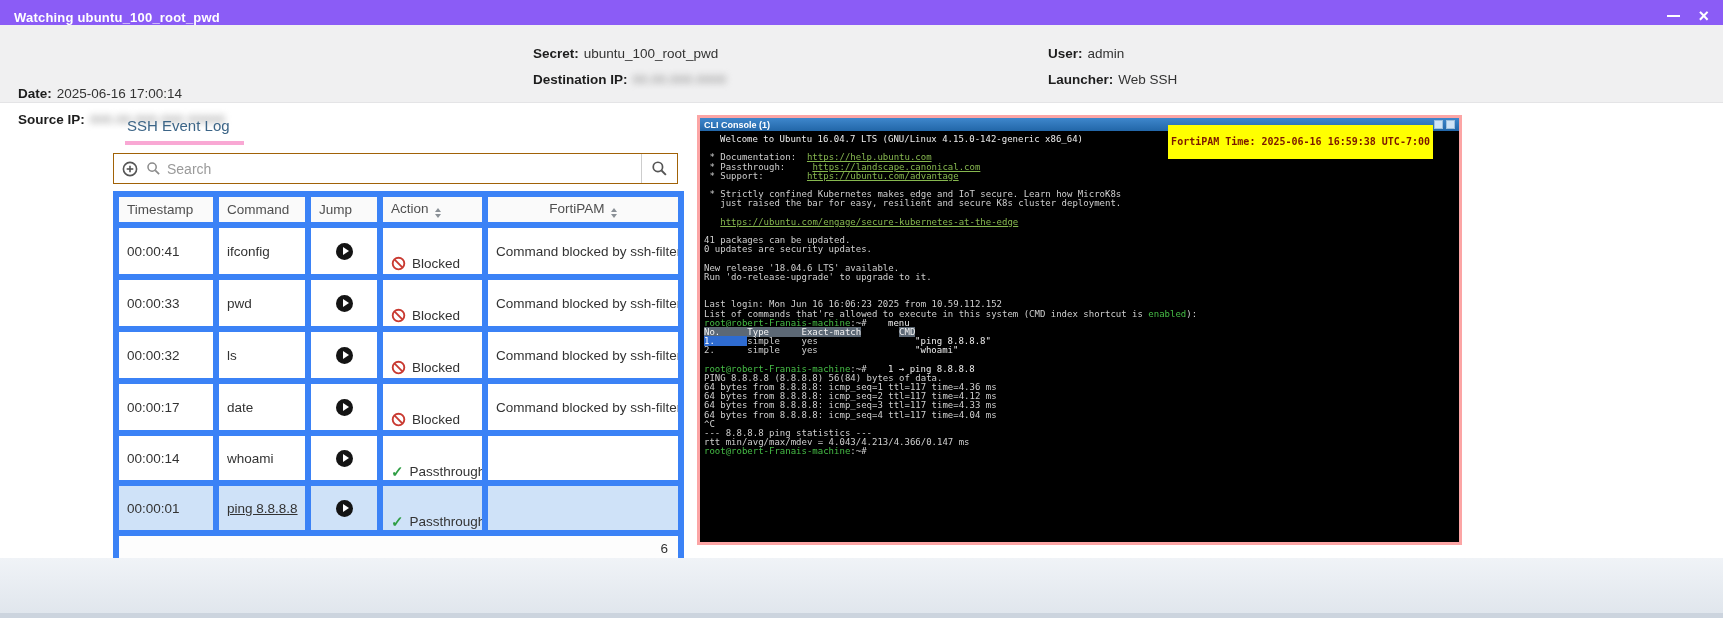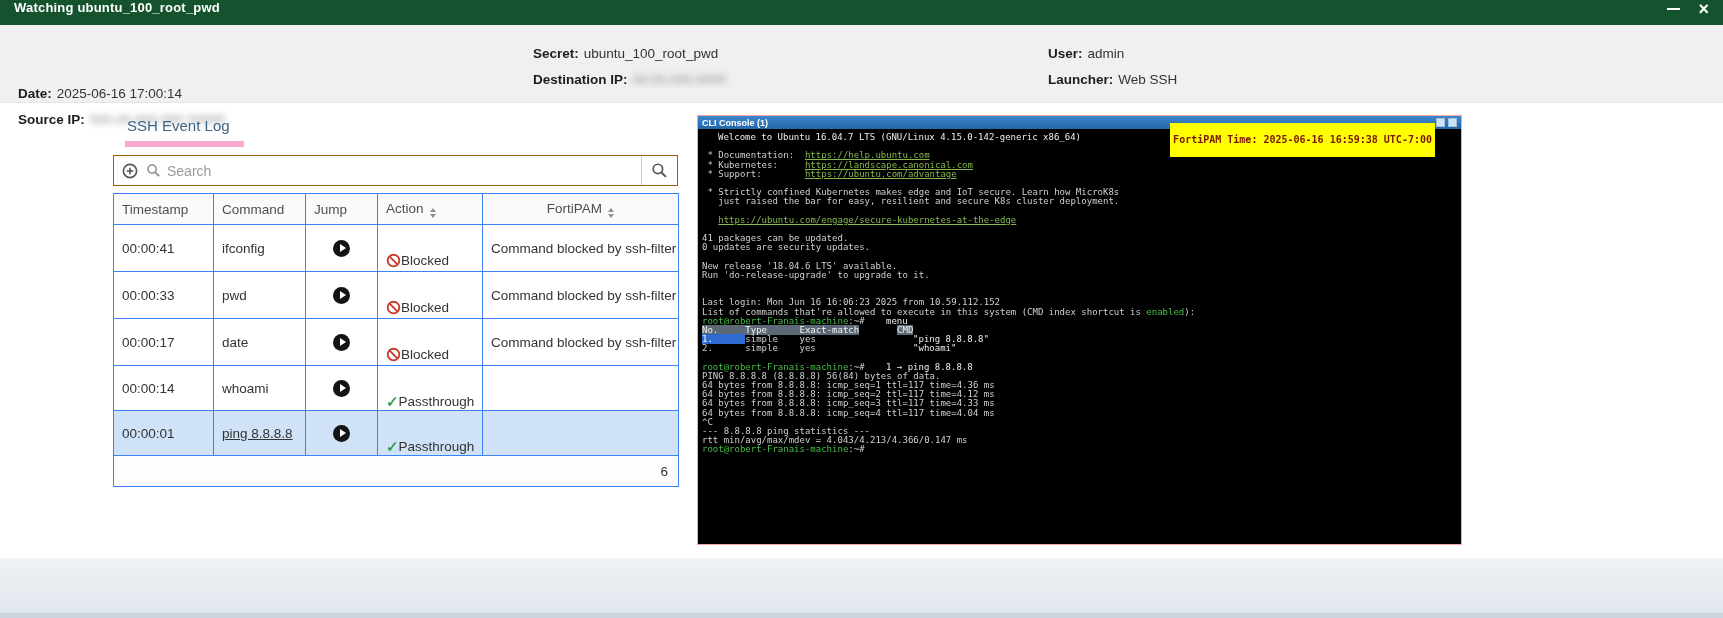--- a/index.html
+++ b/index.html
@@ -1,76 +1,76 @@
 <!DOCTYPE html>
 <html><head>
 <meta charset="utf-8">
 <style>
   * { margin:0; padding:0; box-sizing:border-box; }
   html,body { width:1723px; height:618px; overflow:hidden; }
   body { font-family:"Liberation Sans", sans-serif; background:#ffffff; }
   .screen { position:relative; width:1723px; height:618px; background:#ffffff; }
 
   
-  .titlebar { position:absolute; top:0; left:0; right:0; height:25px; background:#14532d;
-              color:#fff; display:flex; align-items:flex-start; padding:0 14px; }
+  .titlebar { position:absolute; top:0; left:0; right:0; height:25px; background:#8b5cf6;
+              color:#fff; display:flex; align-items:flex-end; padding:0 14px; }
   .titlebar .title { font-size:13px; font-weight:600; letter-spacing:.2px; }
   .win-controls { margin-left:auto; display:flex; align-items:center; gap:18px; }
   .min-btn { width:13px; height:2px; background:#fff; display:inline-block; cursor:pointer; }
   .close-btn { color:#fff; font-size:18px; font-weight:700; line-height:1; cursor:pointer; }
 
   
   .info-bar { position:absolute; top:25px; left:0; right:0; height:78px; background:#f0f0f1;
               border-bottom:1px solid #e4e4e6; }
   .info-col { position:absolute; top:16px; }
   .info-col.c1 { left:18px;margin-top:40px; } .info-col.c2 { left:533px; } .info-col.c3 { left:1048px; }
   .info-row { line-height:26px; font-size:13.5px; white-space:nowrap; }
   .info-label { font-weight:700; color:#1d1d1d; margin-right:5px; }
   .info-value { color:#333; }
   .masked { filter:blur(3px); color:#8f8f8f; user-select:none; }
 
   
   .left-panel { position:absolute; left:113px; top:113px; width:565px; }
   .tab { display:inline-block; margin-left:12px; padding:4px 14px 7px 2px; font-size:15px;
-         color:#3c6587; border-bottom:6px solid #f9a8d4; cursor:pointer; }
+         color:#3c6587; border-bottom:4px solid #f9a8d4; cursor:pointer; }
   .searchbar { display:flex; align-items:center; height:31px; border:1px solid #a16207;
                background:#fff; margin-top:8px; }
   .searchbar .licon { display:inline-flex; align-items:center; margin-left:8px; }
   .searchbar input { flex:1; border:none; outline:none; font-size:14px; color:#333;
                      margin-left:6px; background:transparent; font-family:"Liberation Sans",sans-serif; }
   .searchbar input::placeholder { color:#9a9a9a; }
   .search-btn { width:36px; align-self:stretch; border-left:1px solid #cdcdcd;
                 display:flex; align-items:center; justify-content:center; cursor:pointer; background:#fff; }
 
   table.event-table { margin-top:7px; width:565px; border-collapse:collapse; table-layout:fixed;
                       font-size:13.5px; color:#333; border:1px solid #d2d2d2; background:#fff; }
   .event-table col.c0{width:100px} .event-table col.c1{width:92px} .event-table col.c2{width:72px}
   .event-table col.c3{width:105px} .event-table col.c4{width:196px}
-  .event-table th, .event-table td { border:1px solid #3b82f6; height:31px; padding:0 8px;
+  .event-table th, .event-table td { border:6px solid #3b82f6; height:31px; padding:0 8px;
                                      text-align:left; white-space:nowrap; overflow:hidden; }
   .event-table thead th { background:#fafafa; color:#4f4f4f; font-weight:400; }
   .event-table th.center-h { text-align:center; }
   .event-table td.center { text-align:center; }
   .event-table tr.selected td { background:#cfe2f8; }
   .cmd-link { text-decoration:underline; cursor:pointer;text-align:right; }
   .sort-icon { display:inline-flex; flex-direction:column; margin-left:6px; vertical-align:1px; cursor:pointer; }
   .sort-icon i { display:block; width:0; height:0; border-left:3.5px solid transparent; border-right:3.5px solid transparent; }
   .sort-icon i.up { border-bottom:4px solid #8a9096; margin-bottom:2px; }
   .sort-icon i.down { border-top:4px solid #8a9096; }
   .play-btn { display:inline-block; width:17px; height:17px; border-radius:50%; background:#141414;
               position:relative; vertical-align:middle; cursor:pointer; }
   .play-btn::after { content:""; position:absolute; left:7px; top:4.5px; width:0; height:0;
                      border-left:6px solid #fff; border-top:4px solid transparent; border-bottom:4px solid transparent; }
-  .action-wrap { display:inline-flex; align-items:flex-end; gap:0;margin-top:28px; }
+  .action-wrap { display:inline-flex; align-items:flex-end; gap:6px;margin-top:28px; }
   .check-icon { color:#2f9e44; font-weight:700; font-size:15px; line-height:1; }
   tfoot td.count-cell { text-align:right; background:#fdfdfd; padding-right:10px; color:#333; }
 
   
   .console { position:absolute; left:697px; top:115px; width:765px; height:430px;
-             border:1px solid #fca5a5; background:#000; }
+             border:3px solid #fca5a5; background:#000; }
   .console-titlebar { height:13px; background:linear-gradient(#3e87cc,#2266a8); color:#fff;
                       font-size:9px; font-weight:700; display:flex; align-items:center; padding:0 4px; }
   .console-actions { margin-left:auto; display:flex; gap:3px; }
   .console-action { width:9px; height:9px; background:#cfe3f6; border:1px solid #9fc0dd; cursor:pointer; }
   .time-banner { position:absolute; top:7px; right:26px; background:#ffff00; color:#7a1600;
                  font-family:"DejaVu Sans Mono",monospace; font-size:10px; line-height:10px;
                  padding:12px 3px; font-weight:700; z-index:3; }
   .terminal { position:relative; height:415px; padding:4px 0 0 4px; overflow:hidden;
               font-family:"DejaVu Sans Mono",monospace; font-size:9px; line-height:9.2px; cursor:text; }
   .tline { white-space:pre; height:9.2px; }
@@ -197,20 +197,33 @@
             <td><span class="action-wrap">
                 <svg width="15" height="15" viewBox="0 0 16 16" style="vertical-align:-3px">
                   <circle cx="8" cy="8" r="6.2" fill="none" stroke="#c93a31" stroke-width="2"></circle>
                   <line x1="3.9" y1="3.9" x2="12.1" y2="12.1" stroke="#c93a31" stroke-width="2"></line>
                 </svg>
                 <span>Blocked</span>
               </span></td>
             <td>Command blocked by ssh-filter</td>
           </tr>
           <tr>
+            <td>00:00:32</td>
+            <td><span>ls</span></td>
+            <td class="center"><span class="play-btn"></span></td>
+            <td><span class="action-wrap">
+                <svg width="15" height="15" viewBox="0 0 16 16" style="vertical-align:-3px">
+                  <circle cx="8" cy="8" r="6.2" fill="none" stroke="#c93a31" stroke-width="2"></circle>
+                  <line x1="3.9" y1="3.9" x2="12.1" y2="12.1" stroke="#c93a31" stroke-width="2"></line>
+                </svg>
+                <span>Blocked</span>
+              </span></td>
+            <td>Command blocked by ssh-filter</td>
+          </tr>
+          <tr>
             <td>00:00:17</td>
             <td><span>date</span></td>
             <td class="center"><span class="play-btn"></span></td>
             <td><span class="action-wrap">
                 <svg width="15" height="15" viewBox="0 0 16 16" style="vertical-align:-3px">
                   <circle cx="8" cy="8" r="6.2" fill="none" stroke="#c93a31" stroke-width="2"></circle>
                   <line x1="3.9" y1="3.9" x2="12.1" y2="12.1" stroke="#c93a31" stroke-width="2"></line>
                 </svg>
                 <span>Blocked</span>
               </span></td>
@@ -252,21 +265,21 @@
         <span class="console-action"></span>
         <span class="console-action"></span>
       </span>
     </div>
     <div class="time-banner">FortiPAM Time: 2025-06-16 16:59:38 UTC-7:00</div>
     <div class="terminal">
       <div>
           <div class="tline"><span class="seg-white">Welcome to Ubuntu 16.04.7 LTS (GNU/Linux 4.15.0-142-generic x86_64)</span></div>
           <div class="tline"></div>
           <div class="tline"><span class="seg-fg"> * Documentation:  </span><span class="seg-link">https://help.ubuntu.com</span></div>
-          <div class="tline"><span class="seg-fg"> * Kubernetes:     </span><span class="seg-link">https://landscape.canonical.com</span></div>
+          <div class="tline"><span class="seg-fg"> * Passthrough:     </span><span class="seg-link">https://landscape.canonical.com</span></div>
           <div class="tline"><span class="seg-fg"> * Support:        </span><span class="seg-link">https://ubuntu.com/advantage</span></div>
           <div class="tline"></div>
           <div class="tline"><span class="seg-fg"> * Strictly confined Kubernetes makes edge and IoT secure. Learn how MicroK8s</span></div>
           <div class="tline"><span class="seg-fg">   just raised the bar for easy, resilient and secure K8s cluster deployment.</span></div>
           <div class="tline"></div>
           <div class="tline"><span class="seg-fg">   </span><span class="seg-link">https://ubuntu.com/engage/secure-kubernetes-at-the-edge</span></div>
           <div class="tline"></div>
           <div class="tline"><span class="seg-fg">41 packages can be updated.</span></div>
           <div class="tline"><span class="seg-fg">0 updates are security updates.</span></div>
           <div class="tline"></div>

